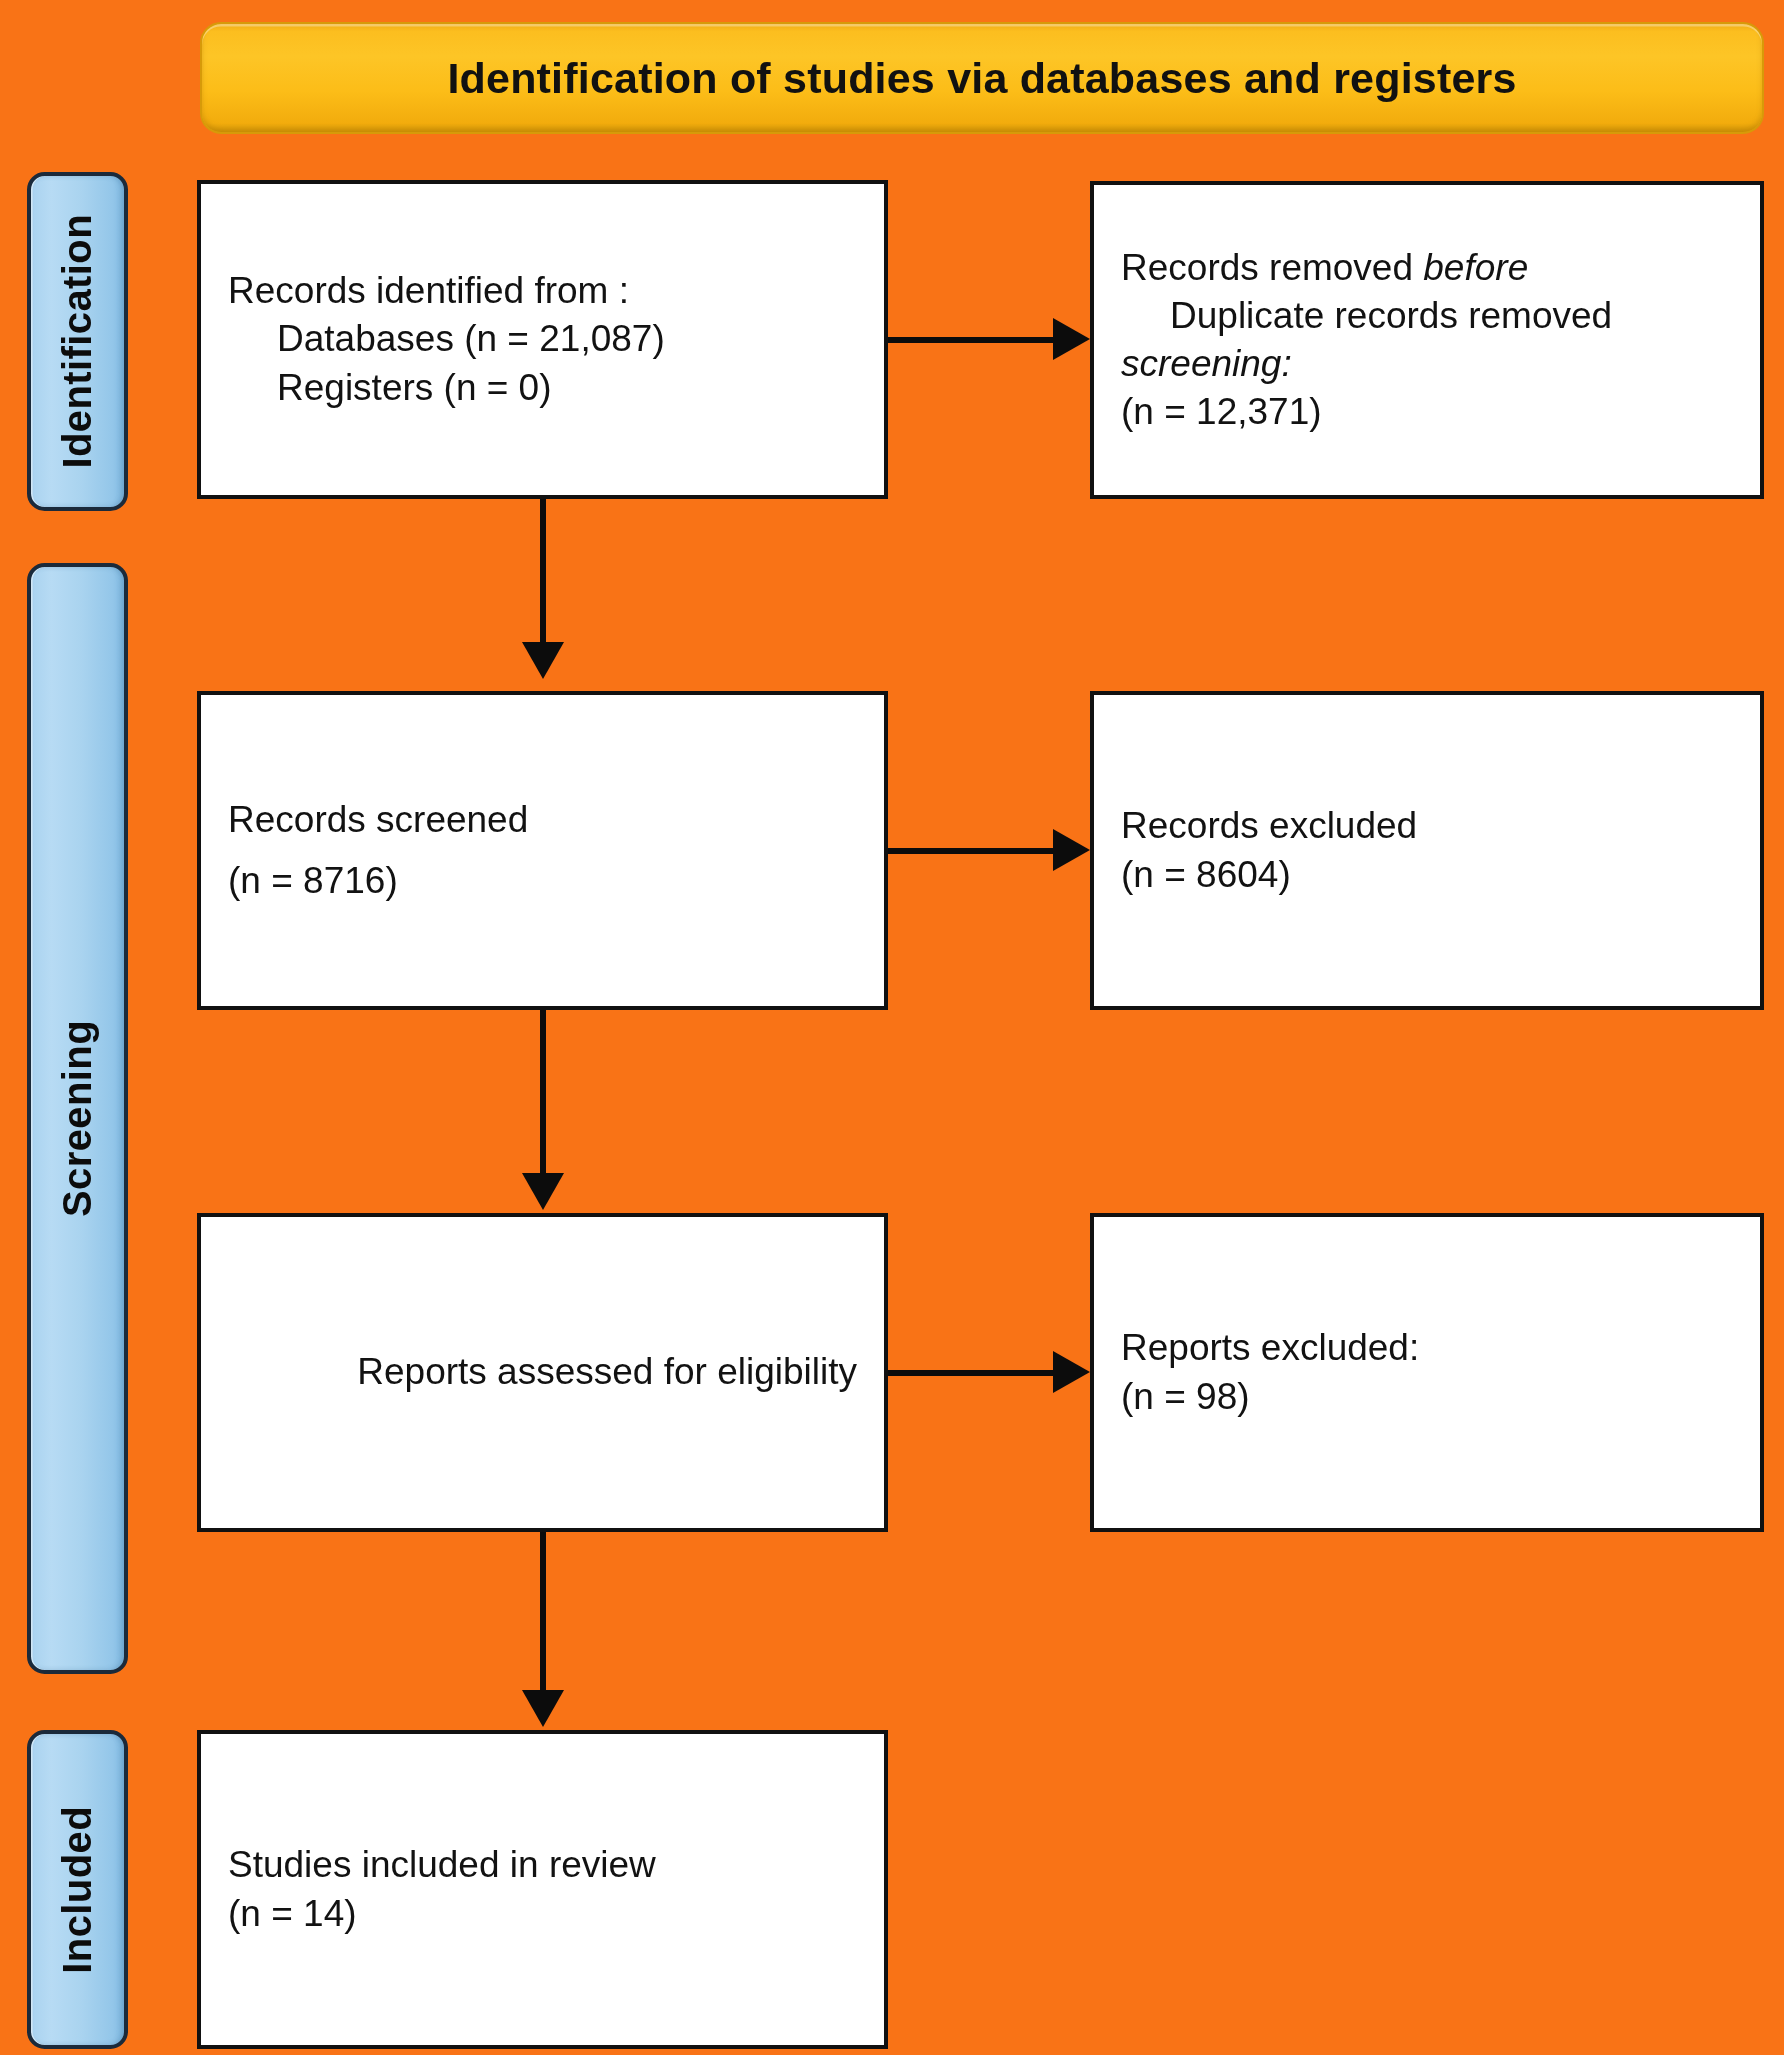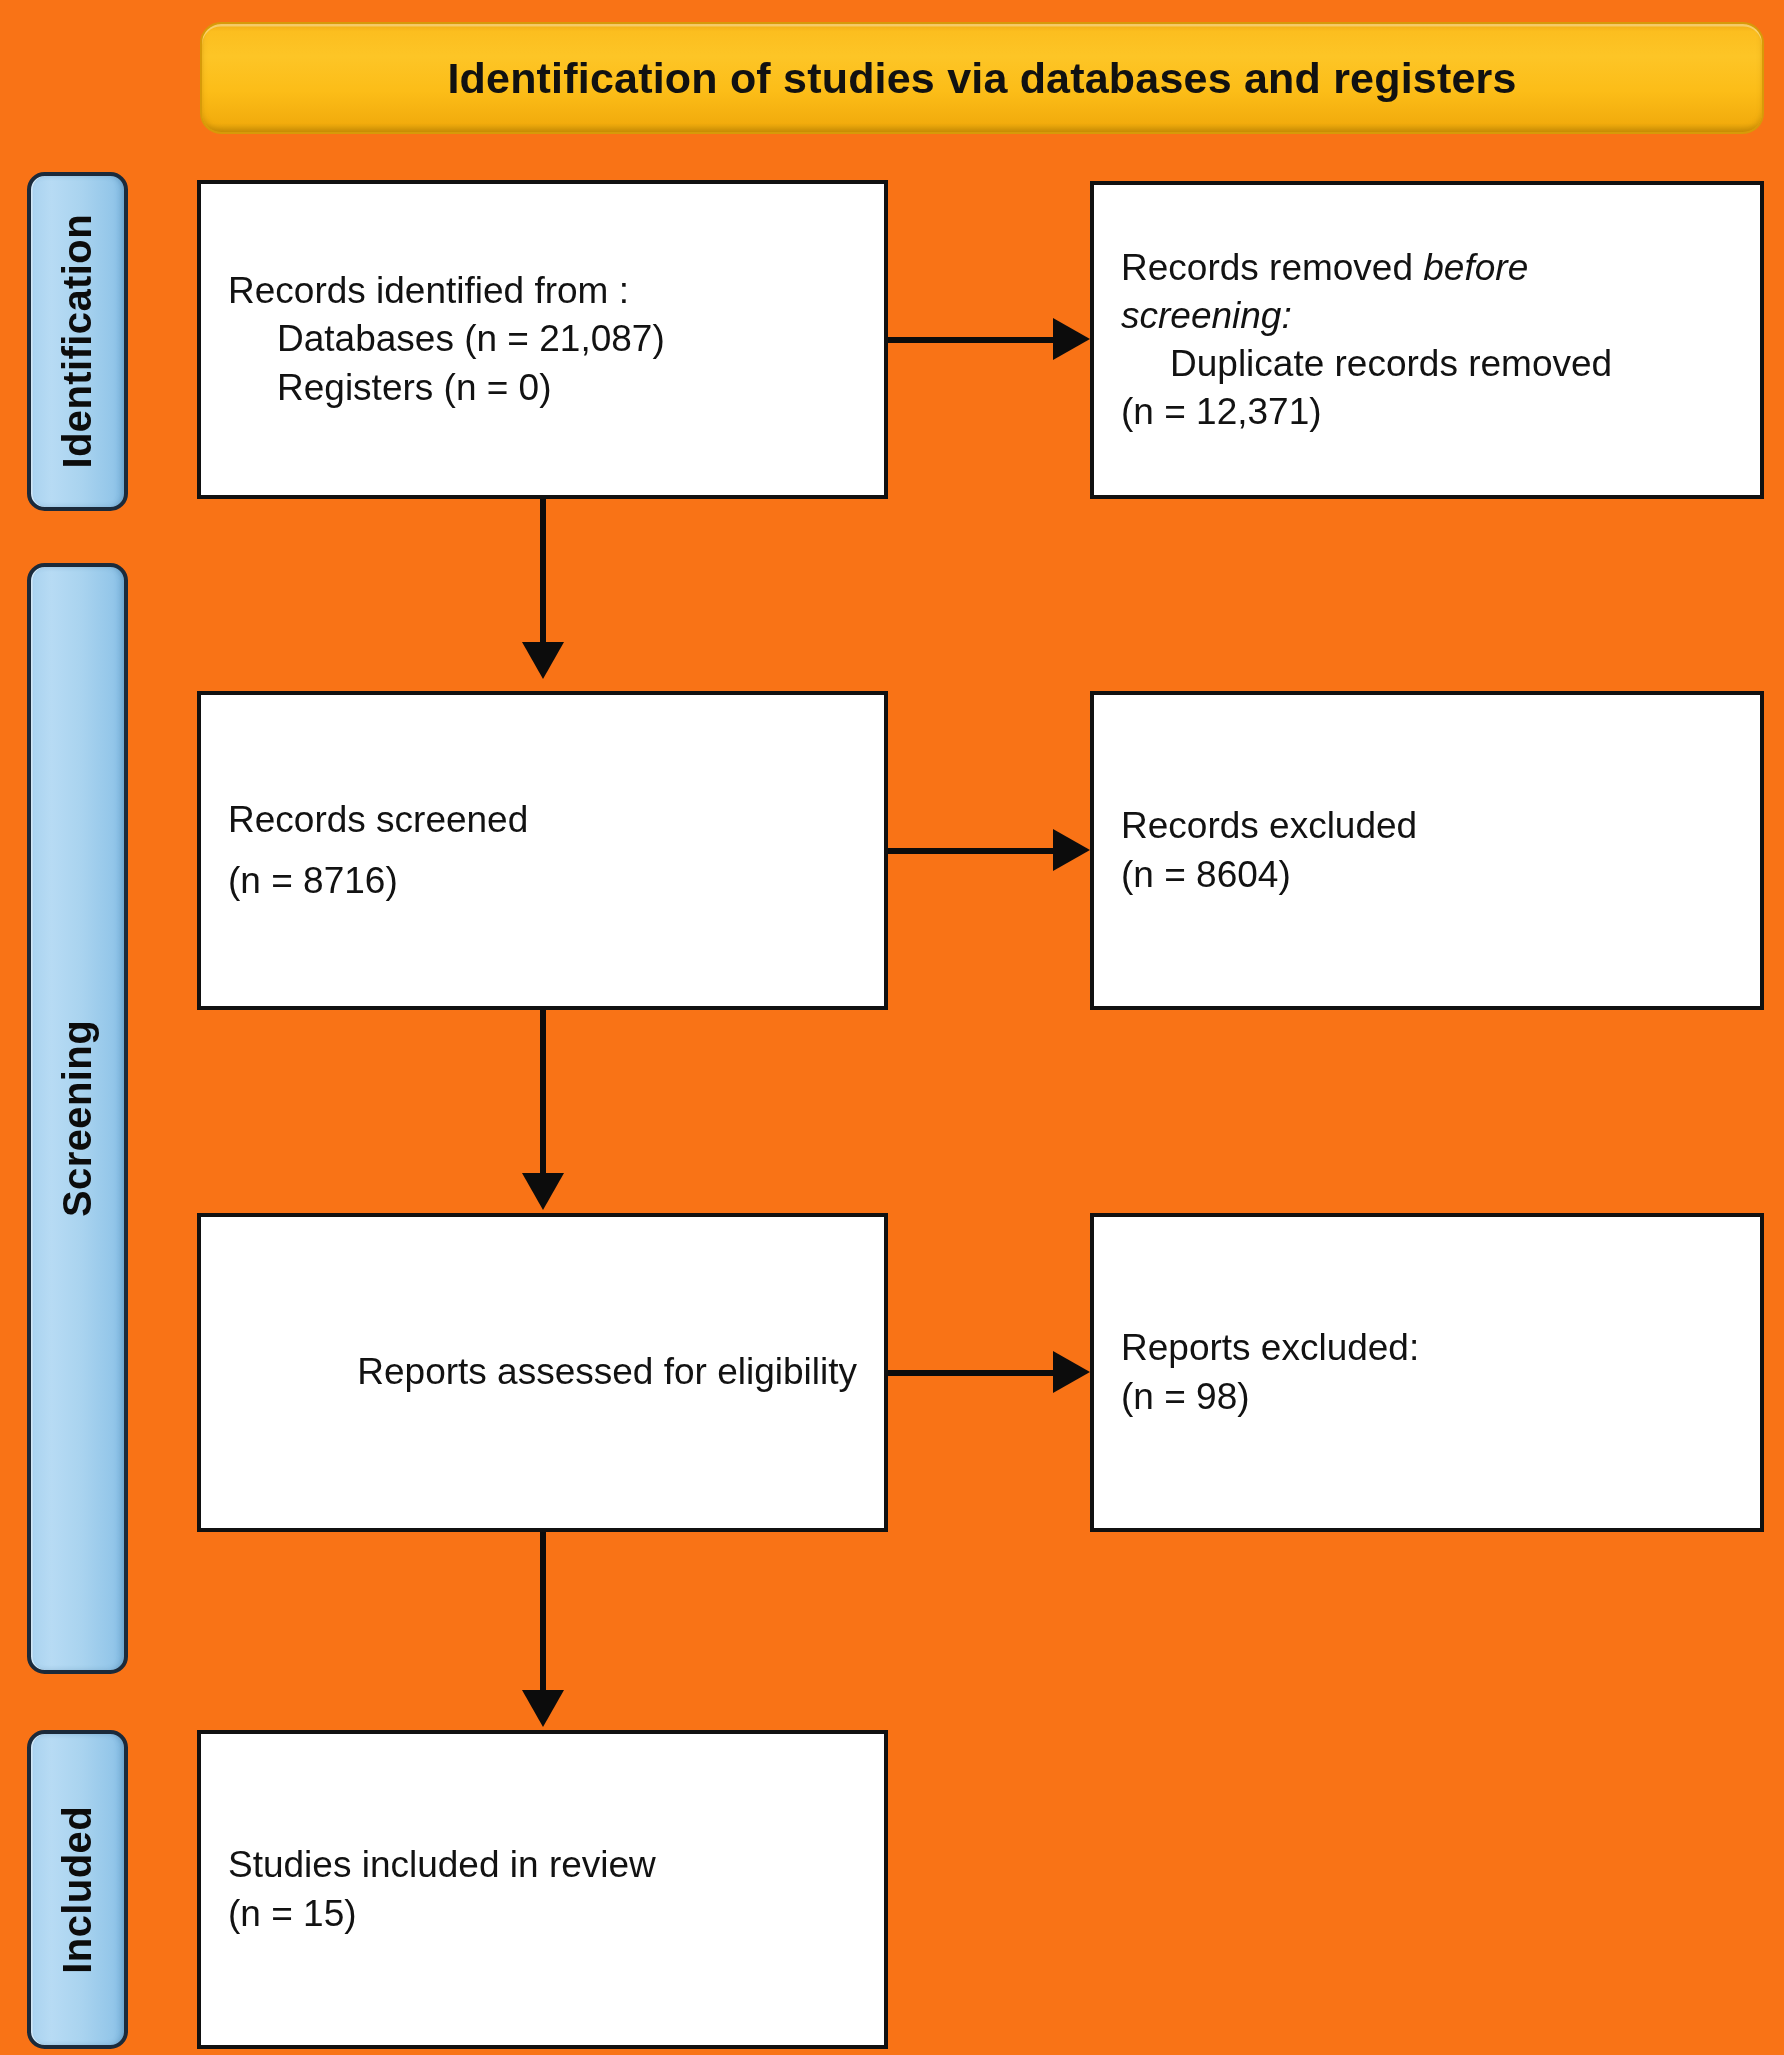--- a/index.html
+++ b/index.html
@@ -145,22 +145,22 @@
   </div>
 
   <div class="flow-box" style="left:197px; top:180px; width:691px; height:319px;">
     <div class="box-line">Records identified from :</div>
     <div class="box-line indent">Databases (n = 21,087)</div>
     <div class="box-line indent">Registers (n = 0)</div>
   </div>
 
   <div class="flow-box" style="left:1090px; top:181px; width:674px; height:318px;">
     <div class="box-line"><span>Records removed <i>before</i></span></div>
+    <div class="box-line indent">Duplicate records removed</div>
     <div class="box-line italic">screening:</div>
-    <div class="box-line indent">Duplicate records removed</div>
     <div class="box-line">(n = 12,371)</div>
   </div>
 
   <div class="conn h-line" style="left:888px; top:337px; width:165px;"></div>
   <div class="arrow-right" style="left:1053px; top:318px;"></div>
 
   <div class="conn v-line" style="left:540px; top:499px; height:144px;"></div>
   <div class="arrow-down" style="left:522px; top:642px;"></div>
 
   <div class="flow-box" style="left:197px; top:691px; width:691px; height:319px;gap:12px;">
@@ -189,17 +189,17 @@
   </div>
 
   <div class="conn h-line" style="left:888px; top:1370px; width:165px;"></div>
   <div class="arrow-right" style="left:1053px; top:1351px;"></div>
 
   <div class="conn v-line" style="left:540px; top:1532px; height:158px;"></div>
   <div class="arrow-down" style="left:522px; top:1690px;"></div>
 
   <div class="flow-box" style="left:197px; top:1730px; width:691px; height:319px;">
     <div class="box-line">Studies included in review</div>
-    <div class="box-line">(n = 15)</div>
+    <div class="box-line">(n = 14)</div>
   </div>
 
 </div>
 
 
 </body></html>

